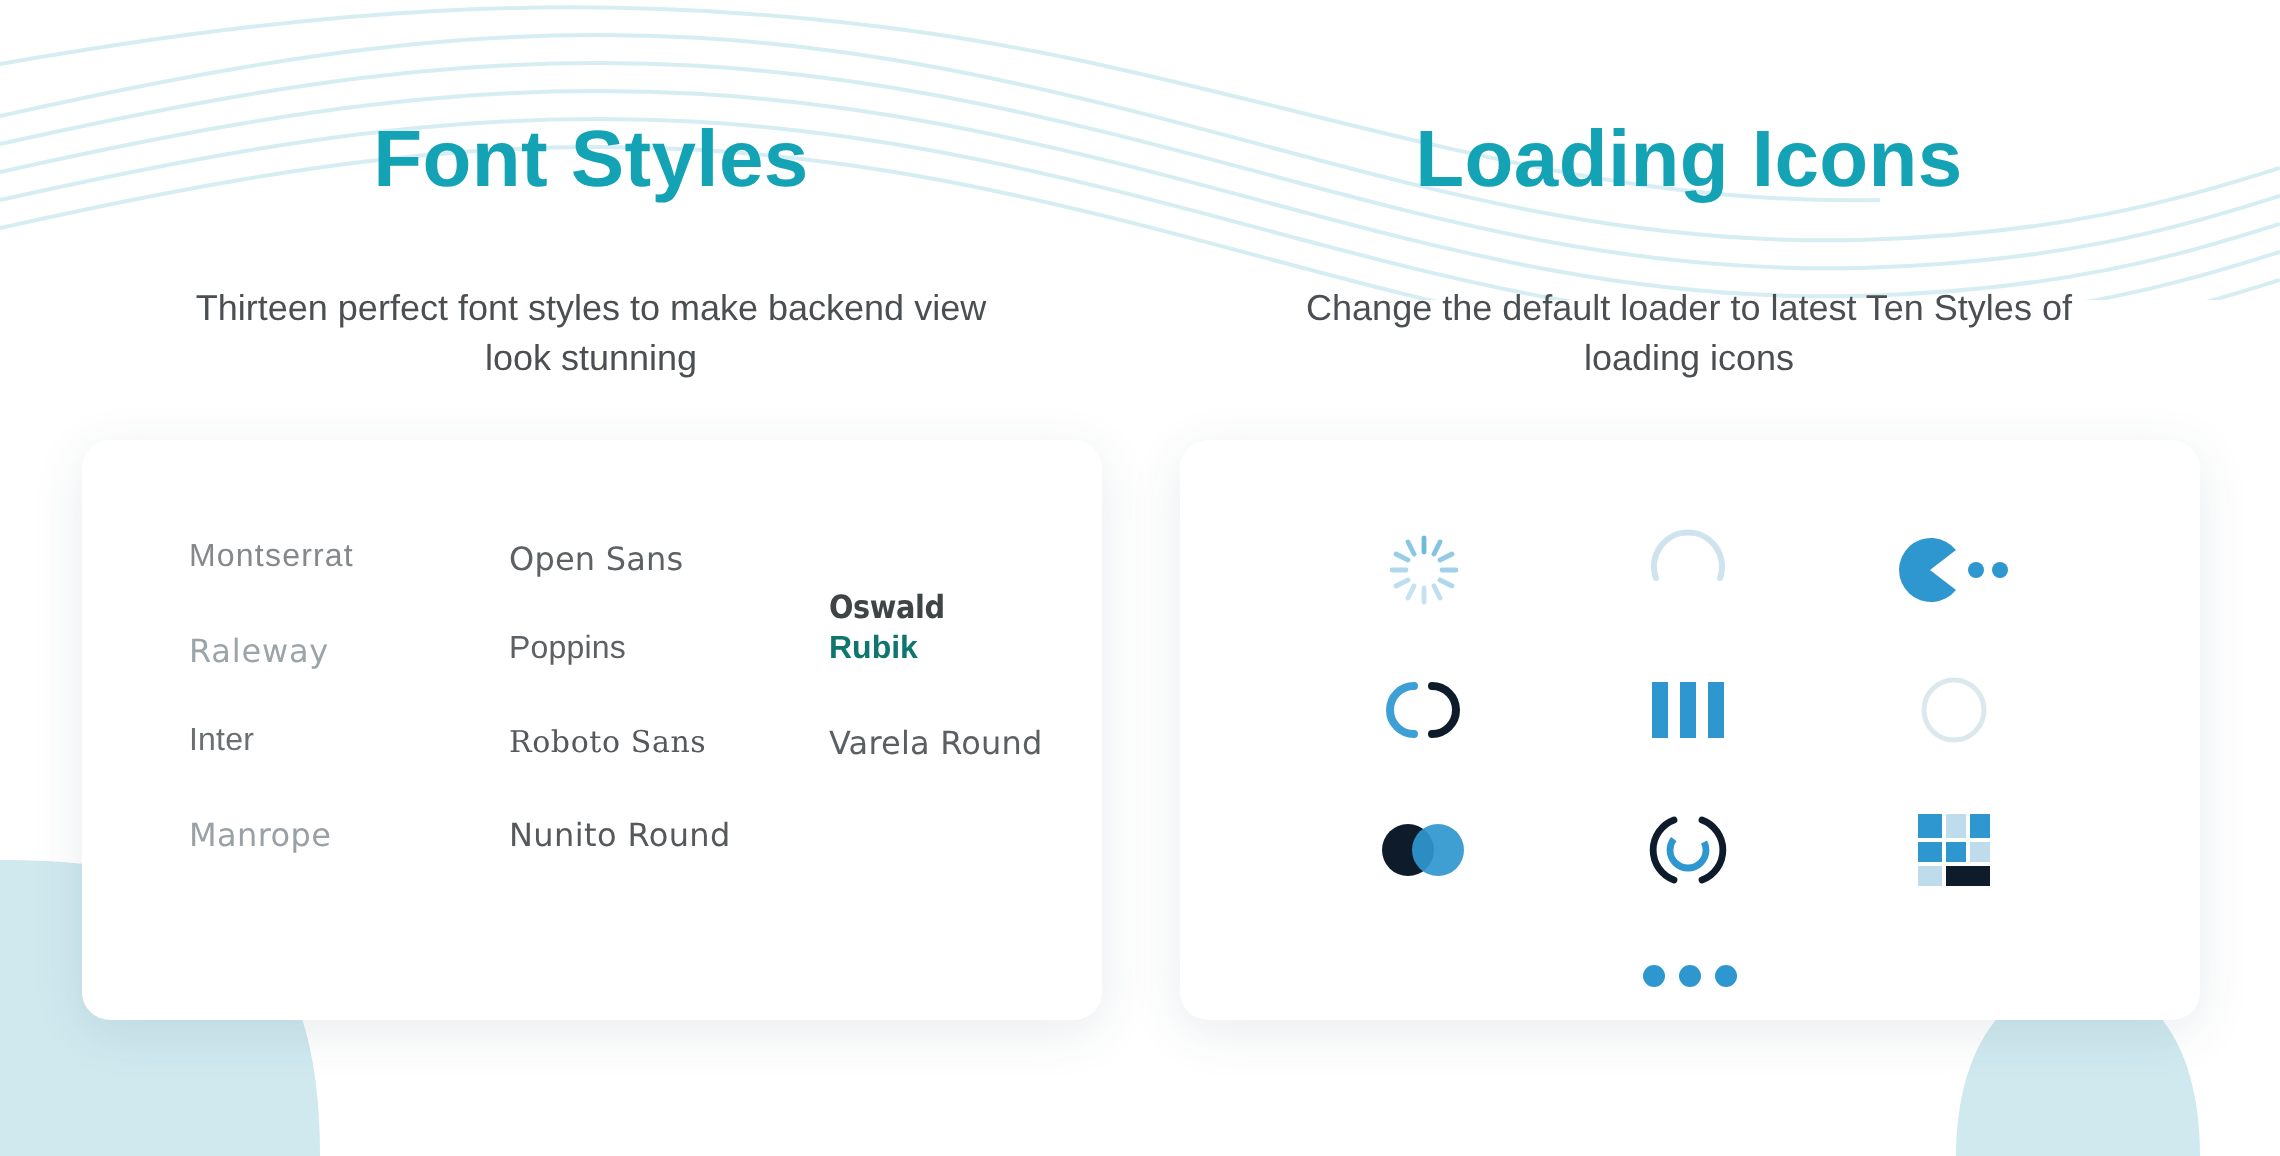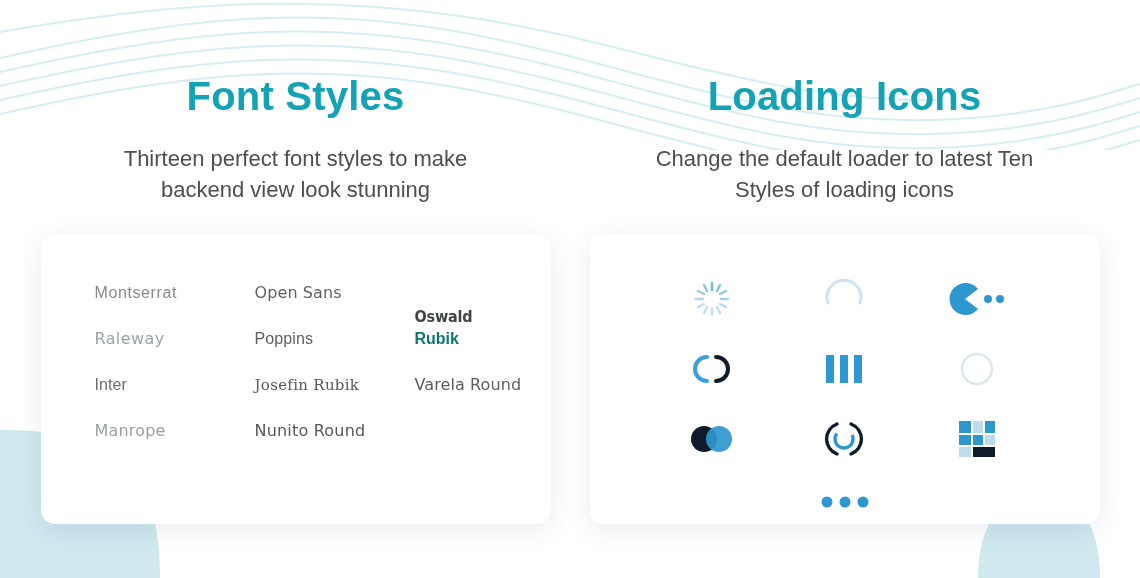--- a/index.html
+++ b/index.html
@@ -32,43 +32,43 @@
     height: 210px;
     pointer-events: none;
   }
 
   
   .columns {
     position: relative;
     display: flex;
     width: 1140px;
     height: 578px;
-    padding: 16px 40px;
+    padding: 0 40px;
     gap: 38px;
     z-index: 2;
   }
   .column {
     flex: 1 1 0;
     display: flex;
     flex-direction: column;
     align-items: center;
   }
 
   .section-title {
     margin-top: 58px;
     font-size: 40px;
     font-weight: bold;
     color: #13a3b5;
     letter-spacing: 0.2px;
     line-height: 1.1;
     text-align: center;
   }
   .section-sub {
-    margin-top: 26px;
-    font-size: 22px;
+    margin-top: 40px;
+    font-size: 18px;
     color: #4b4f52;
     line-height: 1.4;
     text-align: center;
     max-width: 430px;
   }
 
   .card {
     margin-top: 28px;
     width: 510px;
     height: 290px;
@@ -157,21 +157,21 @@
         <div class="font-item fs-montserrat">Montserrat</div>
         <div class="font-item fs-opensans">Open Sans</div>
 
         <div class="font-item fs-oswald">Oswald</div>
         <div class="font-item fs-raleway">Raleway</div>
         <div class="font-item fs-roboto">Poppins</div>
 
         <div class="font-item fs-rubik">Rubik</div>
         <div class="font-item fs-inter">Inter</div>
 
-        <div class="font-item fs-josefin">Josefin Rubik</div>
+        <div class="font-item fs-josefin">Roboto Sans</div>
         <div class="font-item fs-varela">Varela Round</div>
         <div class="font-item fs-manrope">Manrope</div>
 
         <div class="font-item fs-nunito">Nunito Round</div>
       </div>
     </div>
   </div>
 
   <div class="column">
     <div class="section-title">Loading Icons</div>

